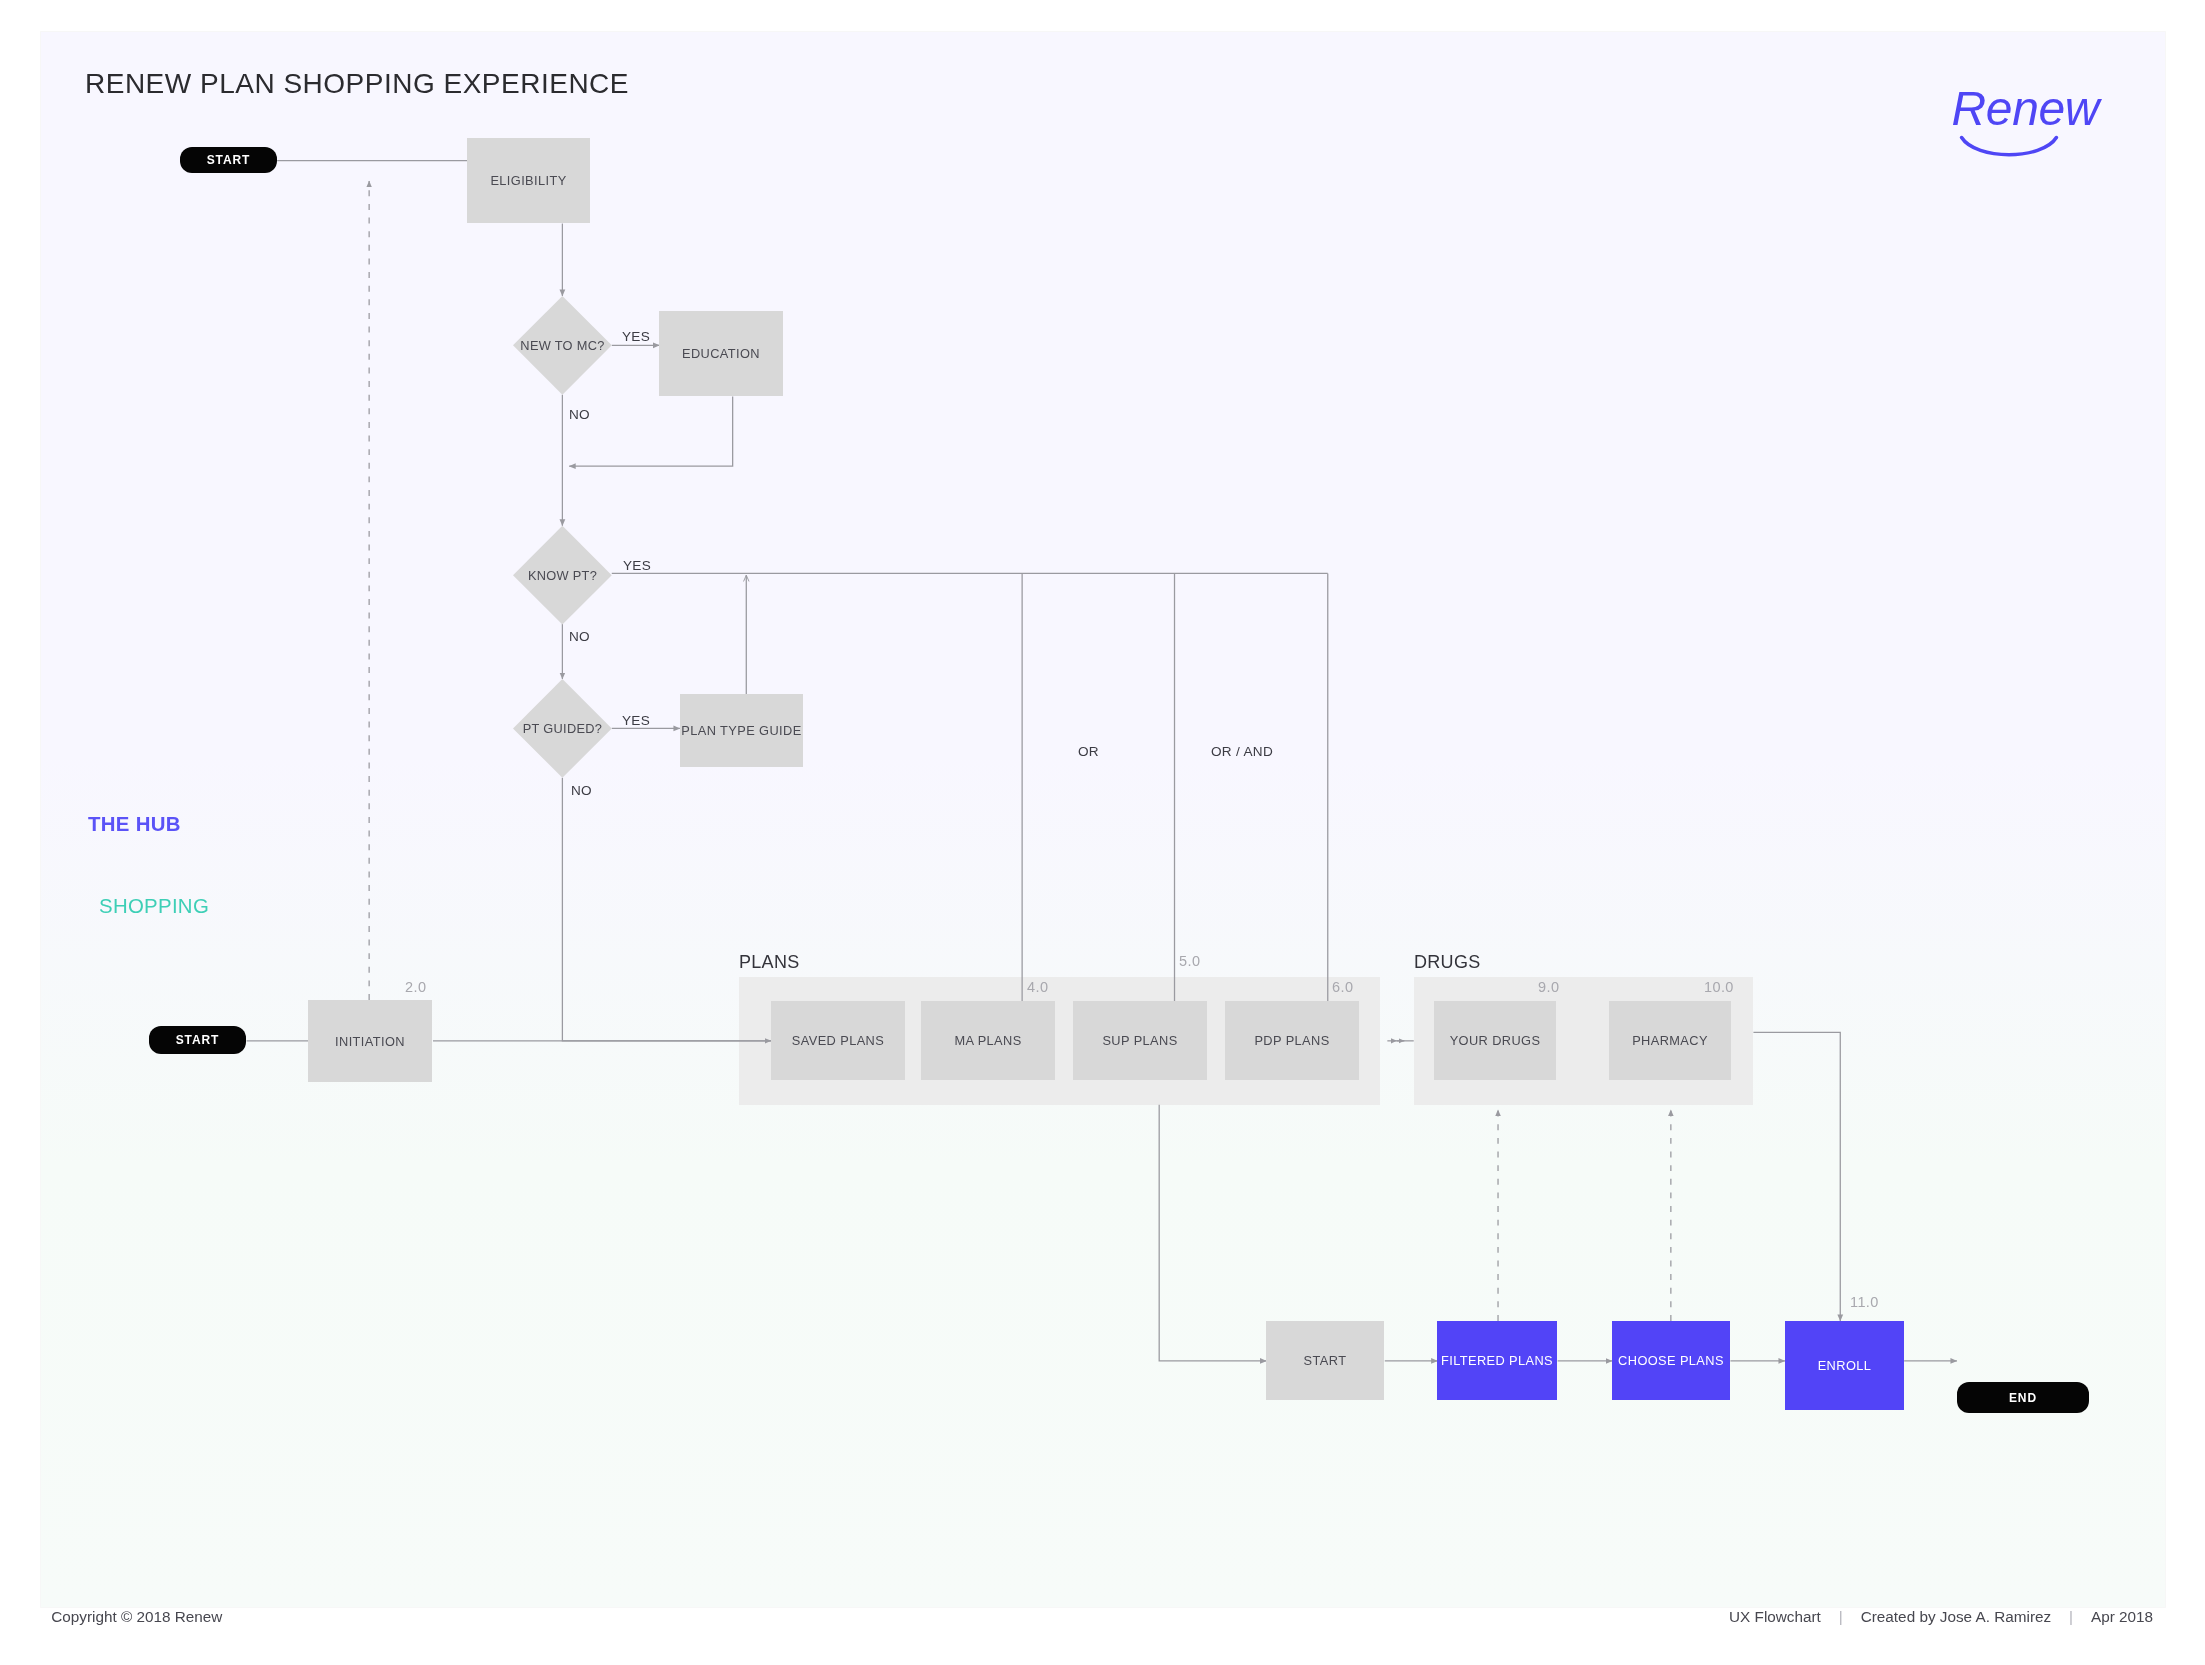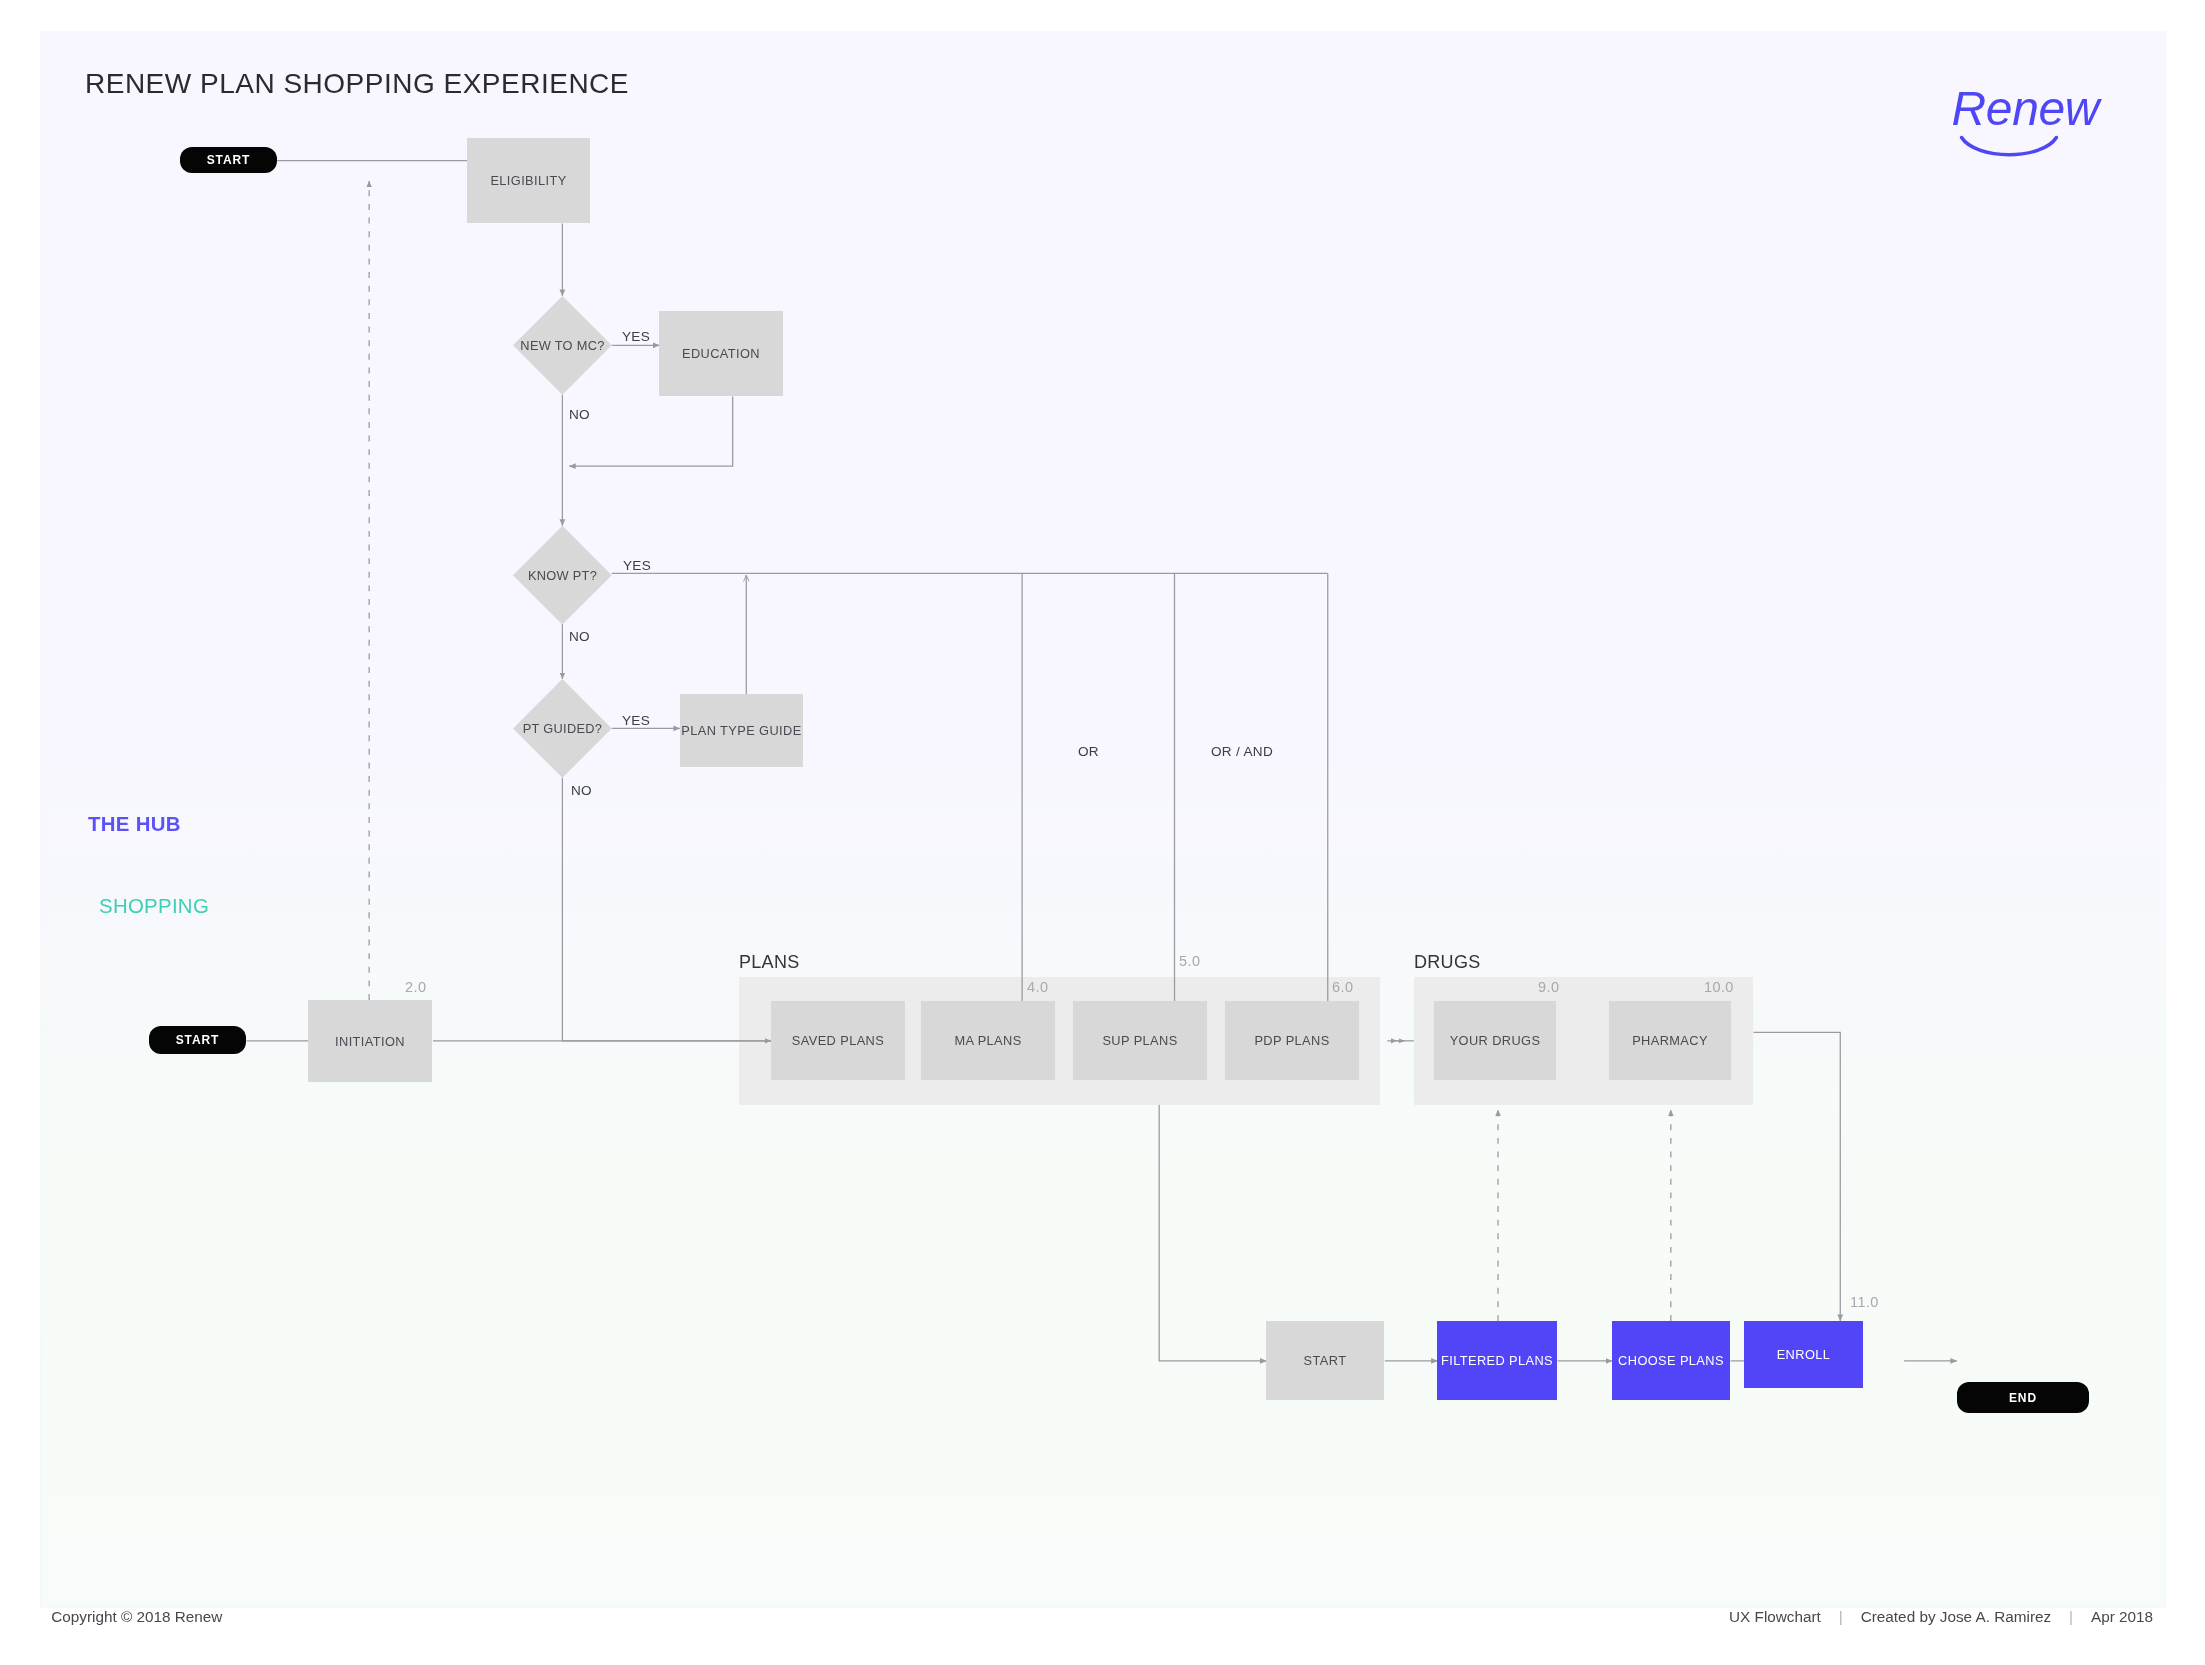--- a/index.html
+++ b/index.html
@@ -187,21 +187,21 @@
   <div class="node process" style="left:880px;top:969px;width:134px;height:79px;">MA PLANS</div>
   <div class="node process" style="left:1032px;top:969px;width:134px;height:79px;">SUP PLANS</div>
   <div class="node process" style="left:1184px;top:969px;width:134px;height:79px;">PDP PLANS</div>
 
   <div class="node process" style="left:1393px;top:969px;width:122px;height:79px;">YOUR DRUGS</div>
   <div class="node process" style="left:1568px;top:969px;width:122px;height:79px;">PHARMACY</div>
 
   <div class="node process" style="left:1225px;top:1289px;width:118px;height:79px;">START</div>
   <div class="node blue" style="left:1396px;top:1289px;width:120px;height:79px;">FILTERED PLANS</div>
   <div class="node blue" style="left:1571px;top:1289px;width:118px;height:79px;">CHOOSE PLANS</div>
-  <div class="node blue" style="left:1703px;top:1289px;width:119px;height:67px;">ENROLL</div>
+  <div class="node blue" style="left:1744px;top:1289px;width:119px;height:89px;">ENROLL</div>
 
   <div class="edge-label" style="left:581px;top:297px;">YES</div>
   <div class="edge-label" style="left:528px;top:375px;">NO</div>
   <div class="edge-label" style="left:582px;top:526px;">YES</div>
   <div class="edge-label" style="left:528px;top:597px;">NO</div>
   <div class="edge-label" style="left:581px;top:681px;">YES</div>
   <div class="edge-label" style="left:530px;top:751px;">NO</div>
   <div class="edge-label" style="left:1037px;top:712px;">OR</div>
   <div class="edge-label" style="left:1170px;top:712px;">OR / AND</div>
 

